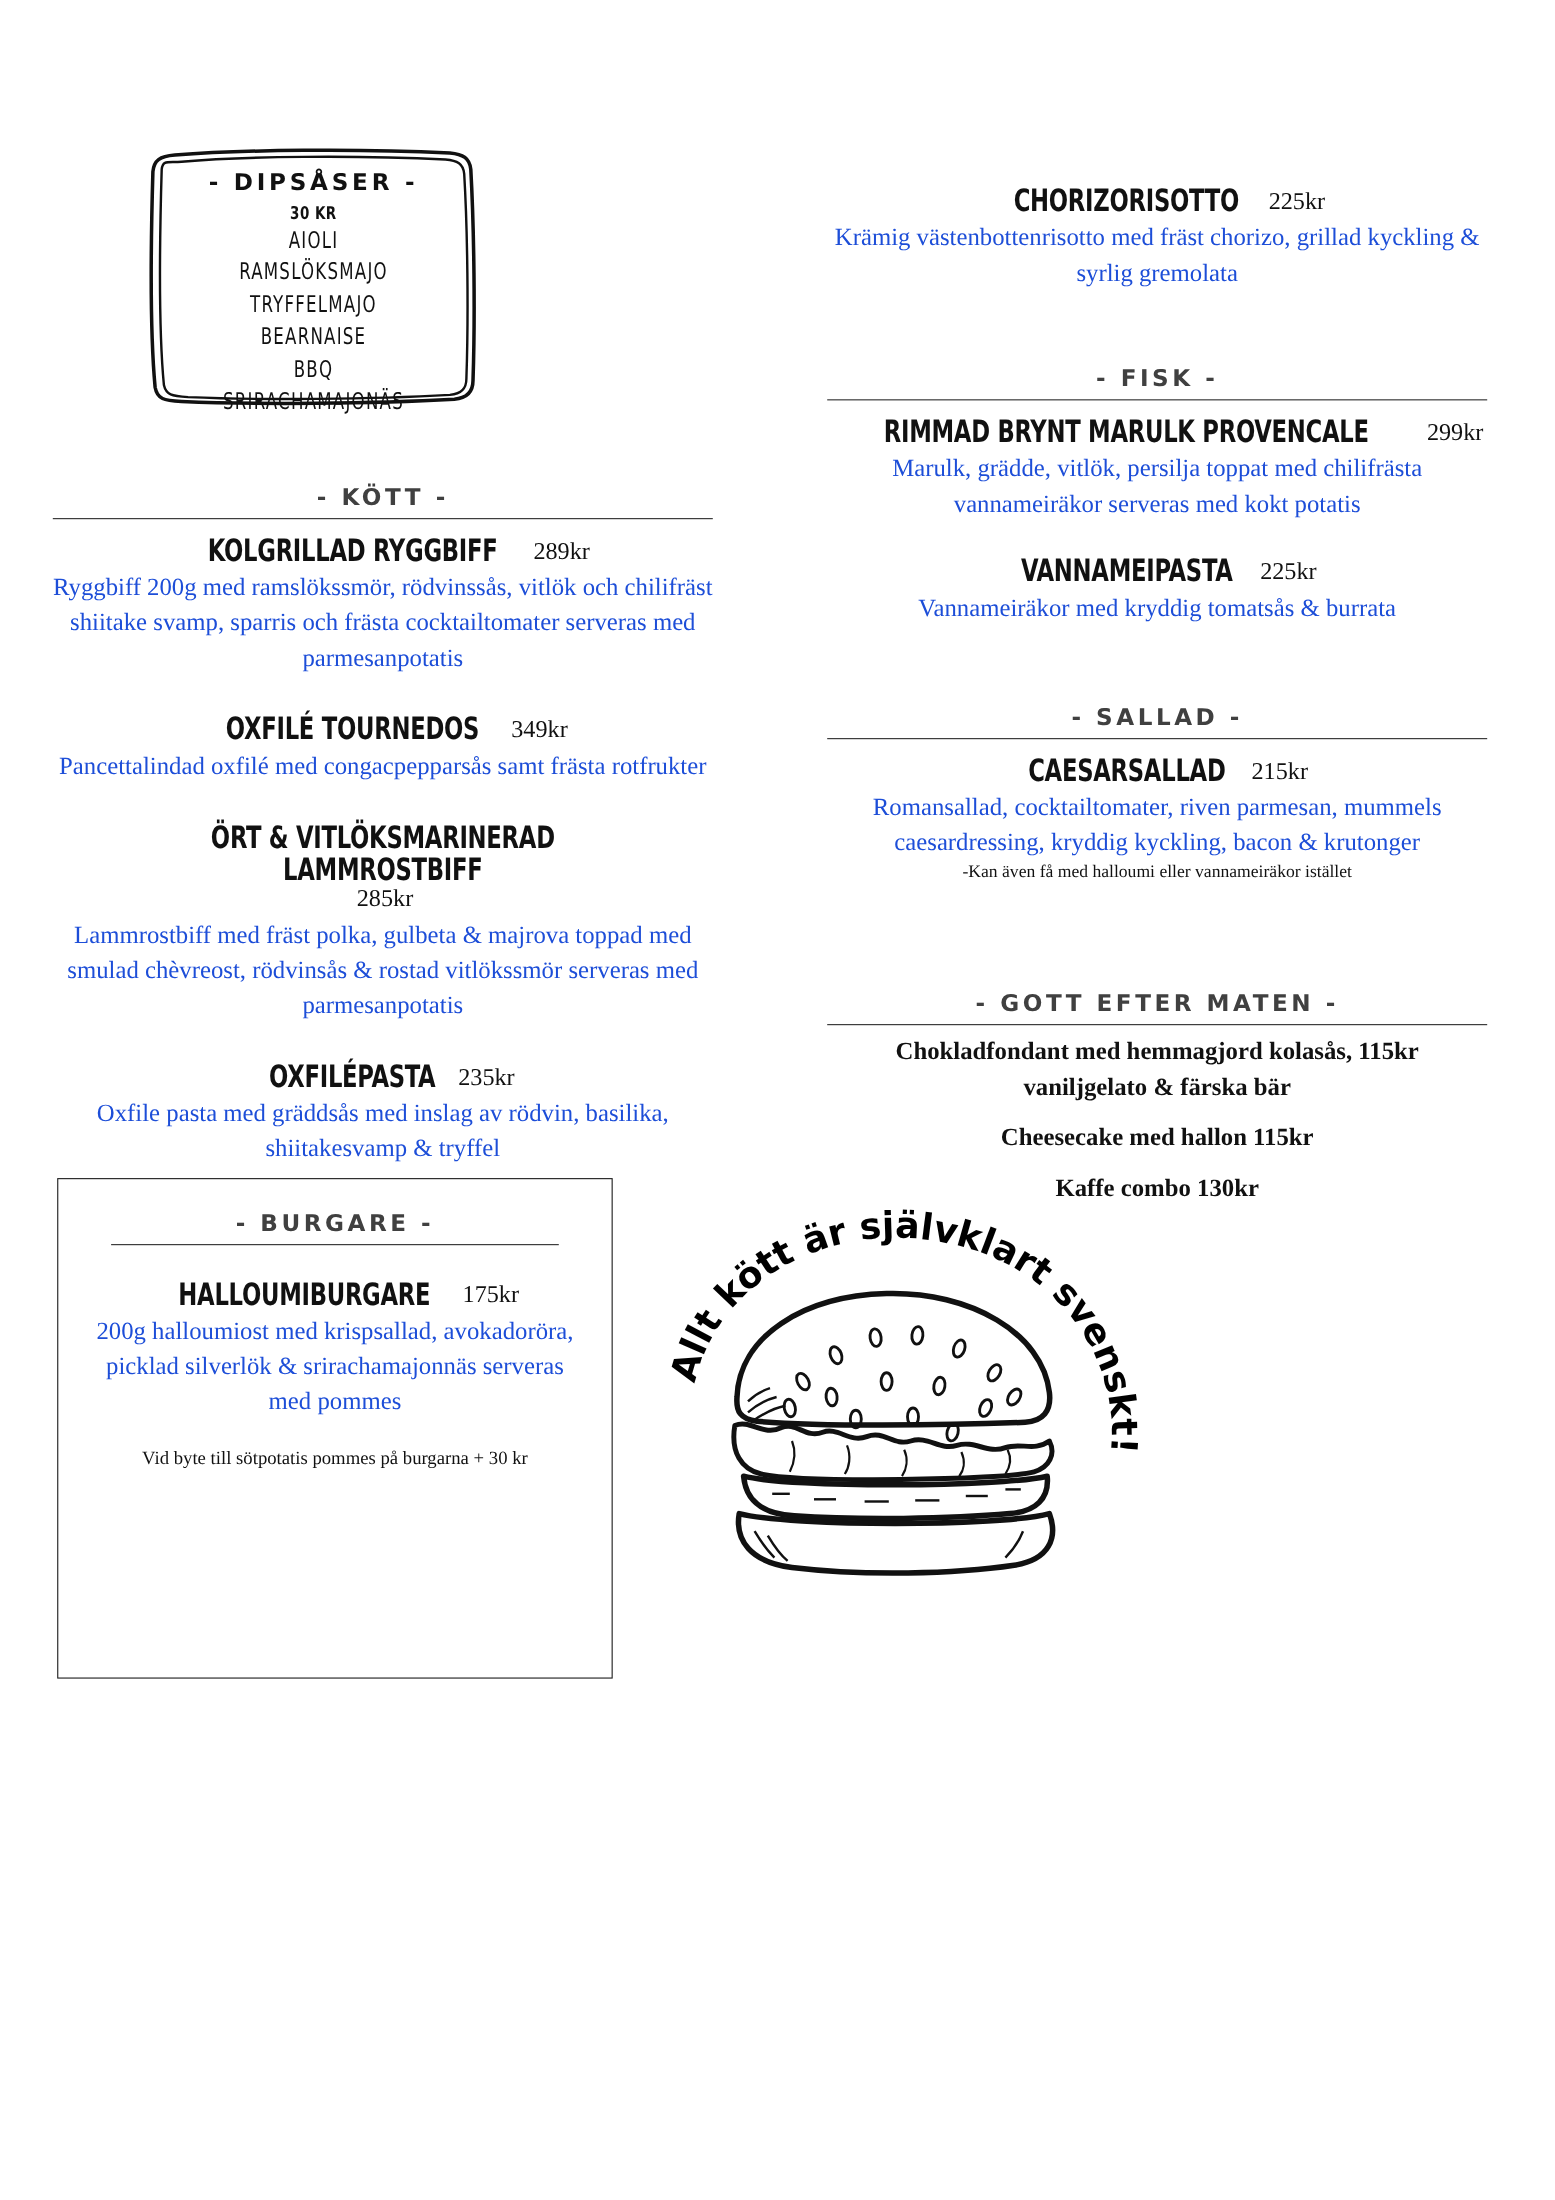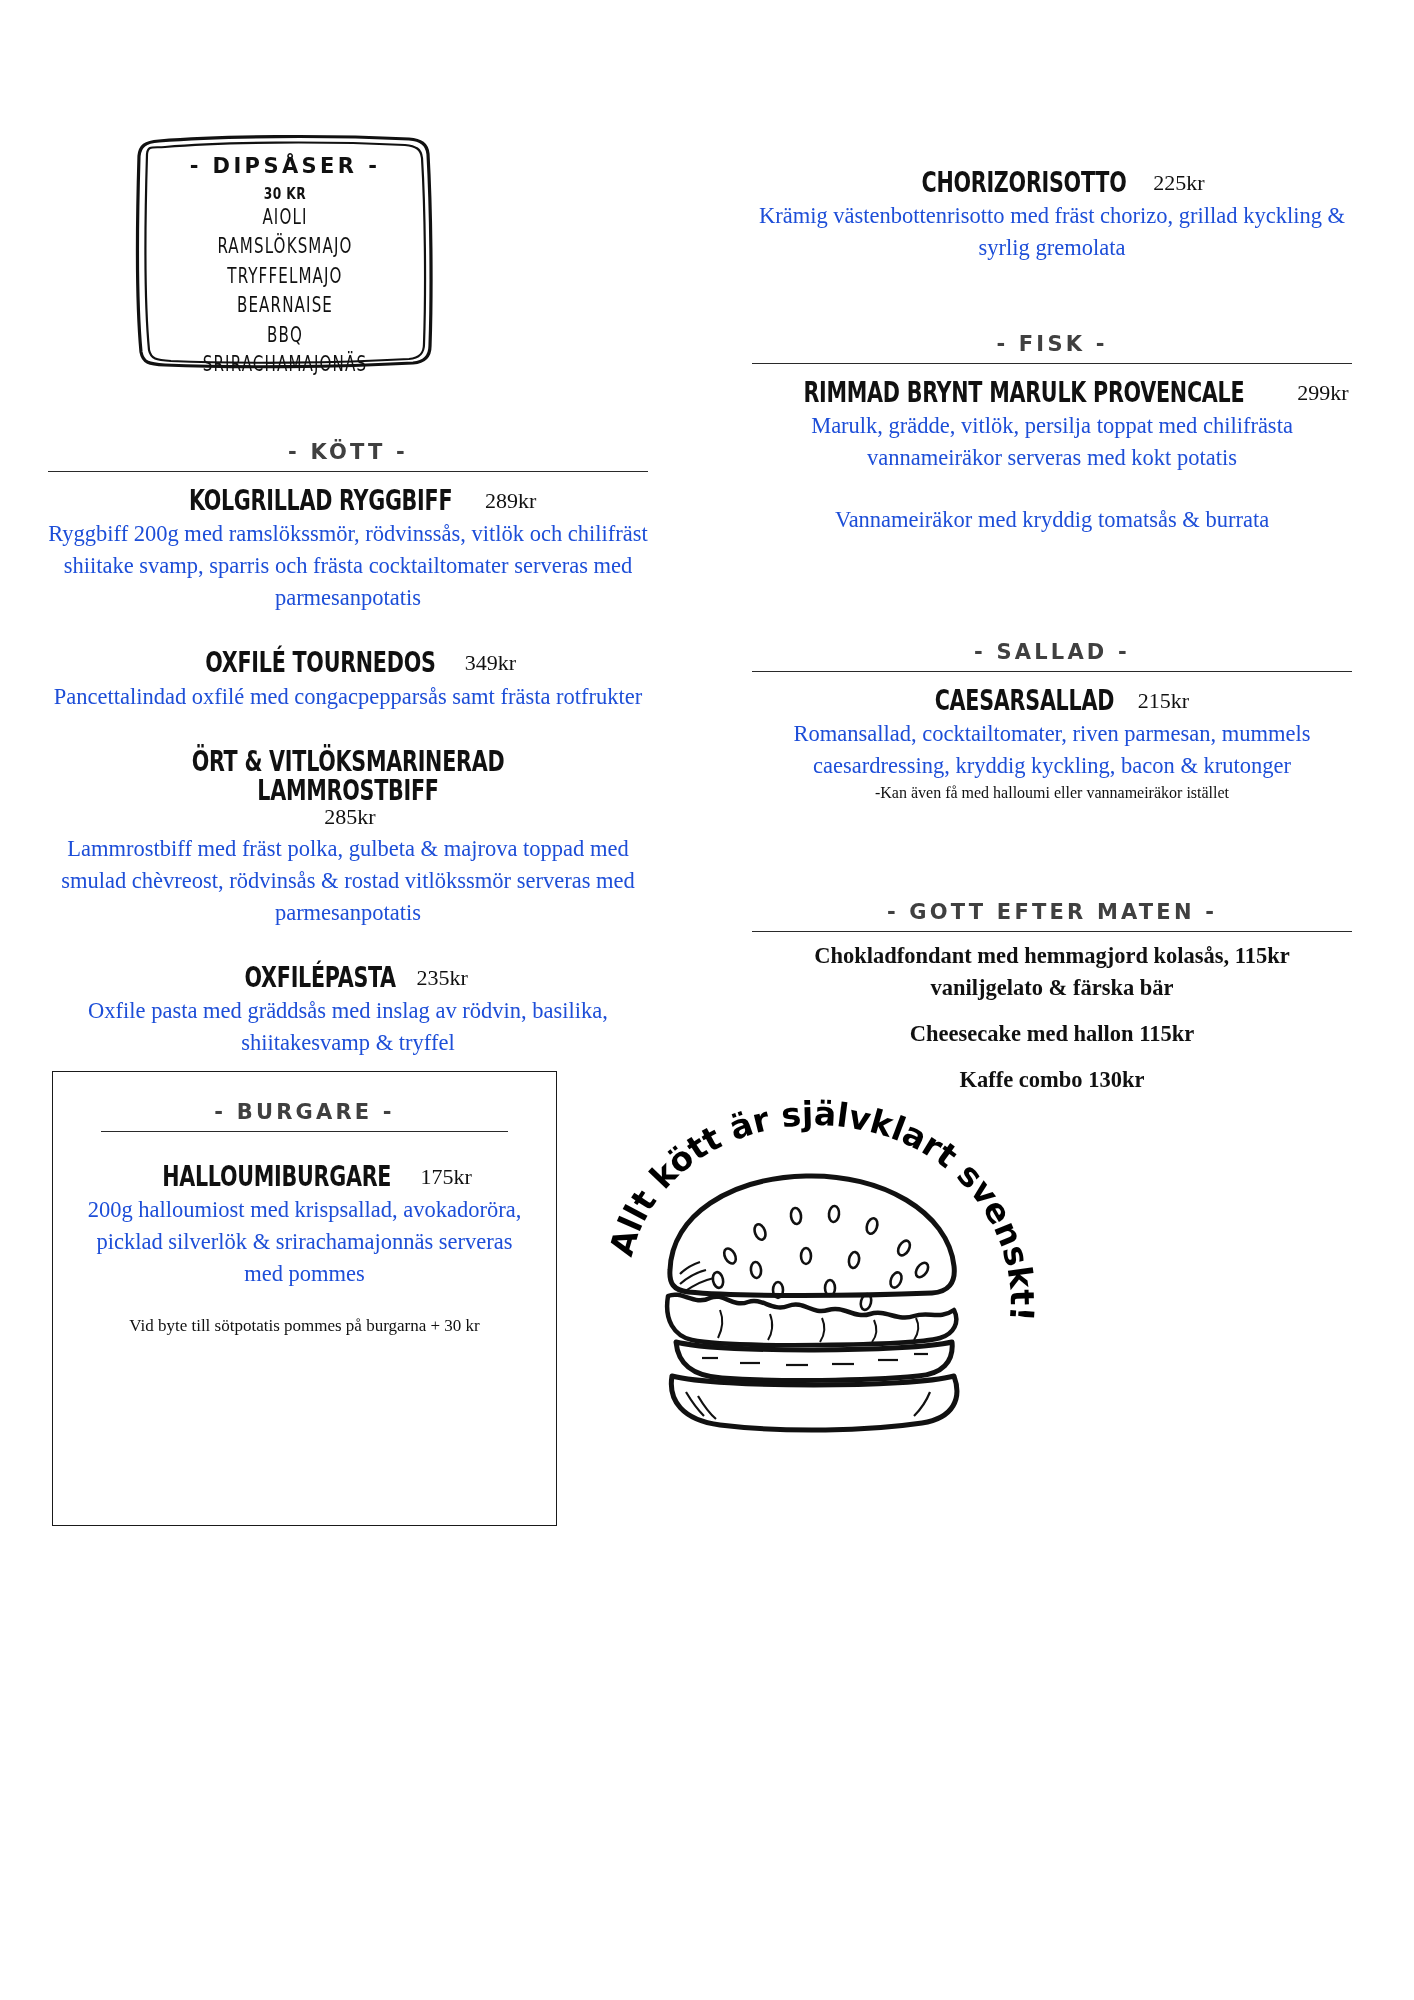--- a/index.html
+++ b/index.html
@@ -218,20 +218,23 @@
     <hr class="sec-rule">
 
     <div class="dish">
       <div class="dish-head">
         <span class="dish-title">RIMMAD BRYNT MARULK PROVENCALE</span><span class="dish-price">299kr</span>
       </div>
       <div class="dish-desc">Marulk, grädde, vitlök, persilja toppat med chilifrästa vannameiräkor serveras med kokt potatis</div>
     </div>
 
     <div class="dish" style="margin-top:30px;">
+      <div class="dish-head">
+        <span class="dish-title">VANNAMEIPASTA</span><span class="dish-price">225kr</span>
+      </div>
       <div class="dish-desc">Vannameiräkor med kryddig tomatsås &amp; burrata</div>
     </div>
   </div>
 
   <div class="col-right" style="top:640px;">
     <div class="sec-head">- SALLAD -</div>
     <hr class="sec-rule">
 
     <div class="dish">
       <div class="dish-head">

